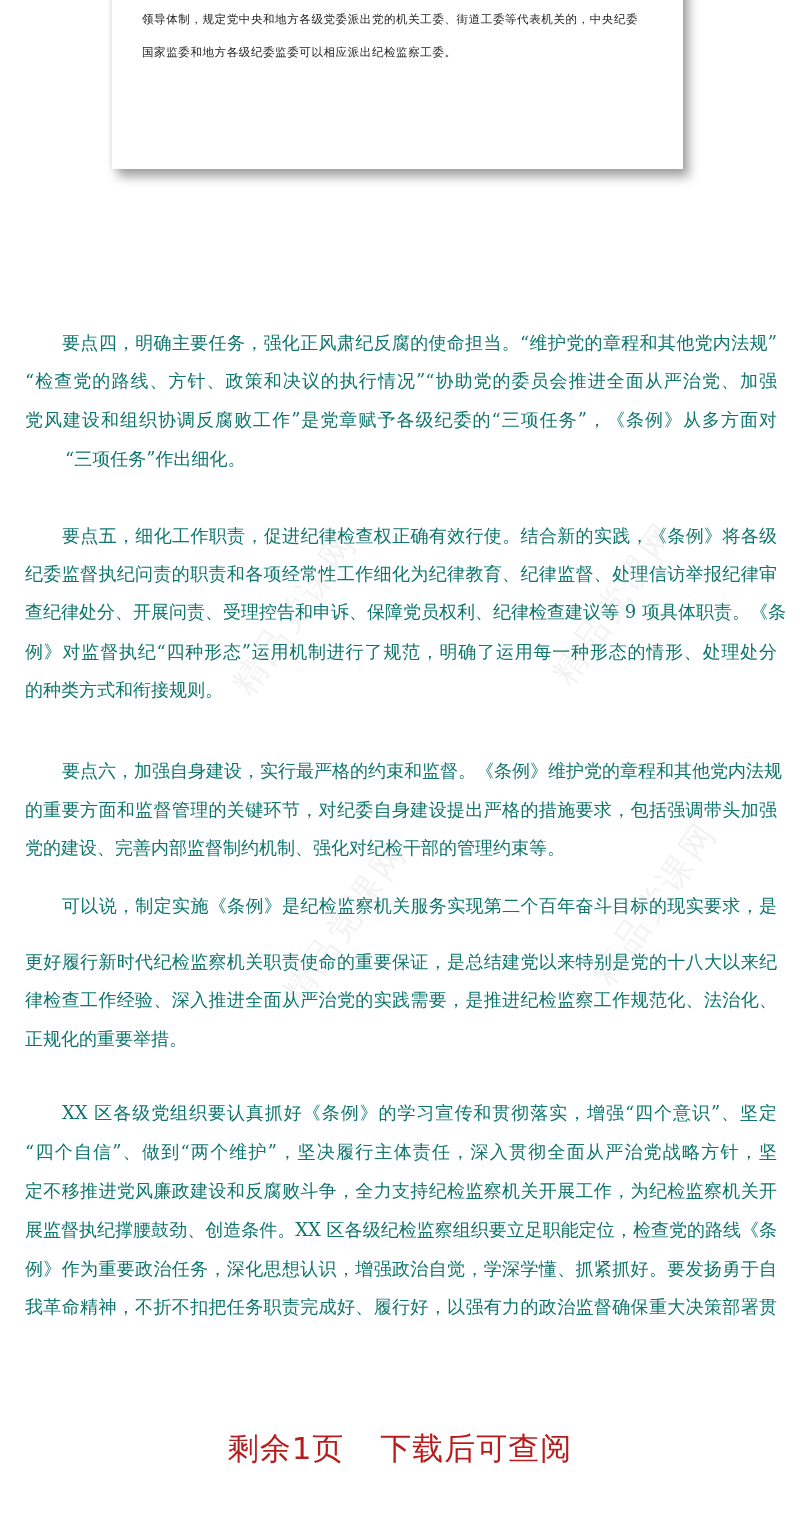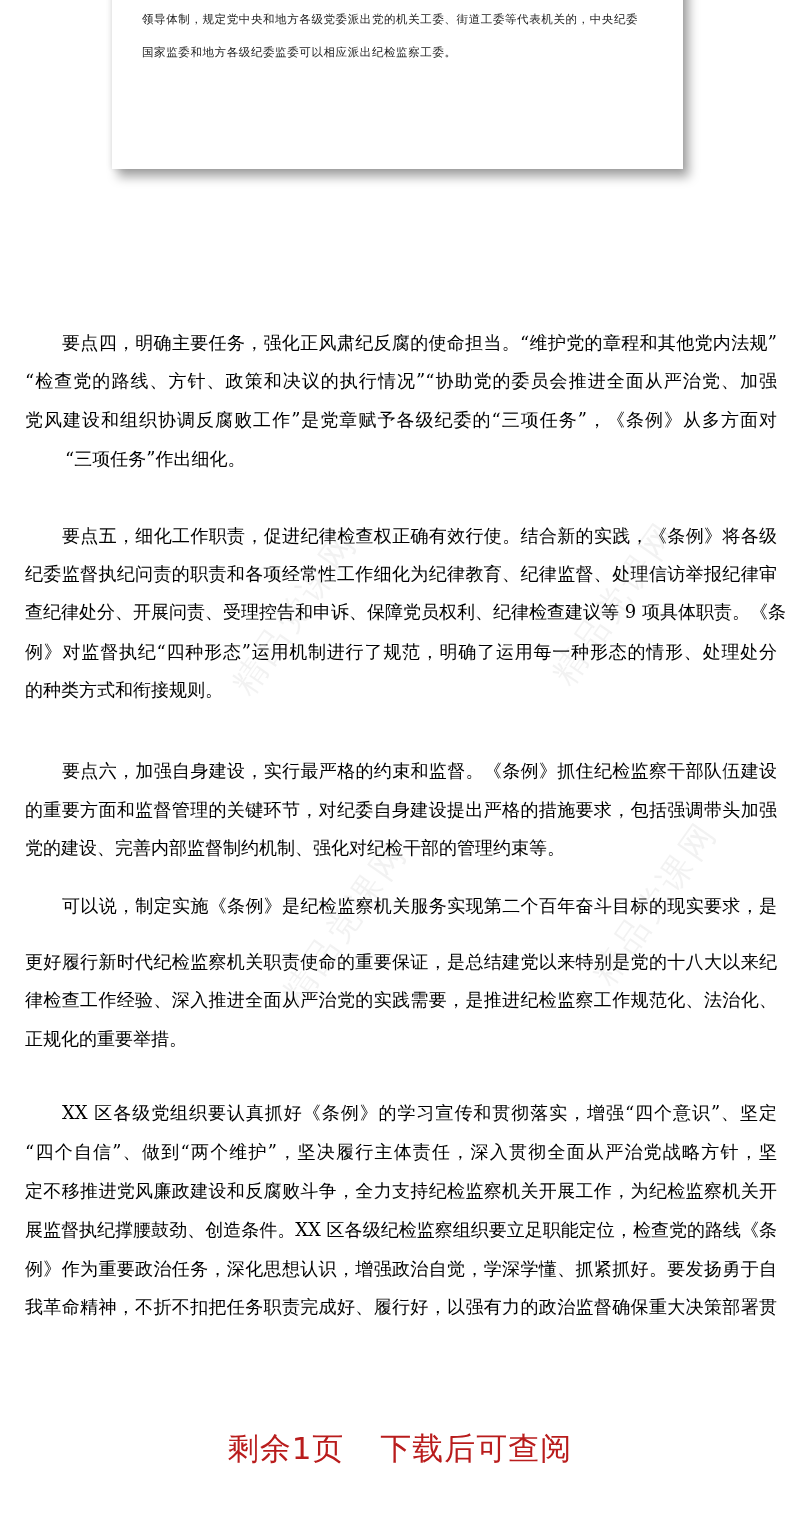--- a/index.html
+++ b/index.html
@@ -41,21 +41,21 @@
     }
     .line {
       position: absolute;
       left: 0;
       width: 752px;
       font-size: 18px;
       line-height: 24px;
       white-space: nowrap;
       text-align: justify;
       text-align-last: justify;
-      color: #000000;
+      color: #0f766e;
     }
     .line.indent {
       left: 37px;
       width: 715px;
     }
     .line.last {
       text-align-last: left;
     }
     .watermark {
       position: absolute;
@@ -104,21 +104,21 @@
 
   <div>
     <div class="line indent" style="top:524px;">要点五，细化工作职责，促进纪律检查权正确有效行使。结合新的实践，《条例》将各级</div>
     <div class="line" style="top:562px;">纪委监督执纪问责的职责和各项经常性工作细化为纪律教育、纪律监督、处理信访举报纪律审</div>
     <div class="line" style="top:600px;">查纪律处分、开展问责、受理控告和申诉、保障党员权利、纪律检查建议等 9 项具体职责。《条</div>
     <div class="line" style="top:640px;">例》对监督执纪“四种形态”运用机制进行了规范，明确了运用每一种形态的情形、处理处分</div>
     <div class="line last" style="top:678px;">的种类方式和衔接规则。</div>
   </div>
 
   <div>
-    <div class="line indent" style="top:759px;">要点六，加强自身建设，实行最严格的约束和监督。《条例》抓住纪检监察干部队伍建设</div>
+    <div class="line indent" style="top:759px;">要点六，加强自身建设，实行最严格的约束和监督。《条例》维护党的章程和其他党内法规</div>
     <div class="line" style="top:798px;">的重要方面和监督管理的关键环节，对纪委自身建设提出严格的措施要求，包括强调带头加强</div>
     <div class="line last" style="top:836px;">党的建设、完善内部监督制约机制、强化对纪检干部的管理约束等。</div>
   </div>
 
   <div>
     <div class="line indent" style="top:894px;">可以说，制定实施《条例》是纪检监察机关服务实现第二个百年奋斗目标的现实要求，是</div>
     <div class="line" style="top:950px;">更好履行新时代纪检监察机关职责使命的重要保证，是总结建党以来特别是党的十八大以来纪</div>
     <div class="line" style="top:988px;">律检查工作经验、深入推进全面从严治党的实践需要，是推进纪检监察工作规范化、法治化、</div>
     <div class="line last" style="top:1027px;">正规化的重要举措。</div>
   </div>

